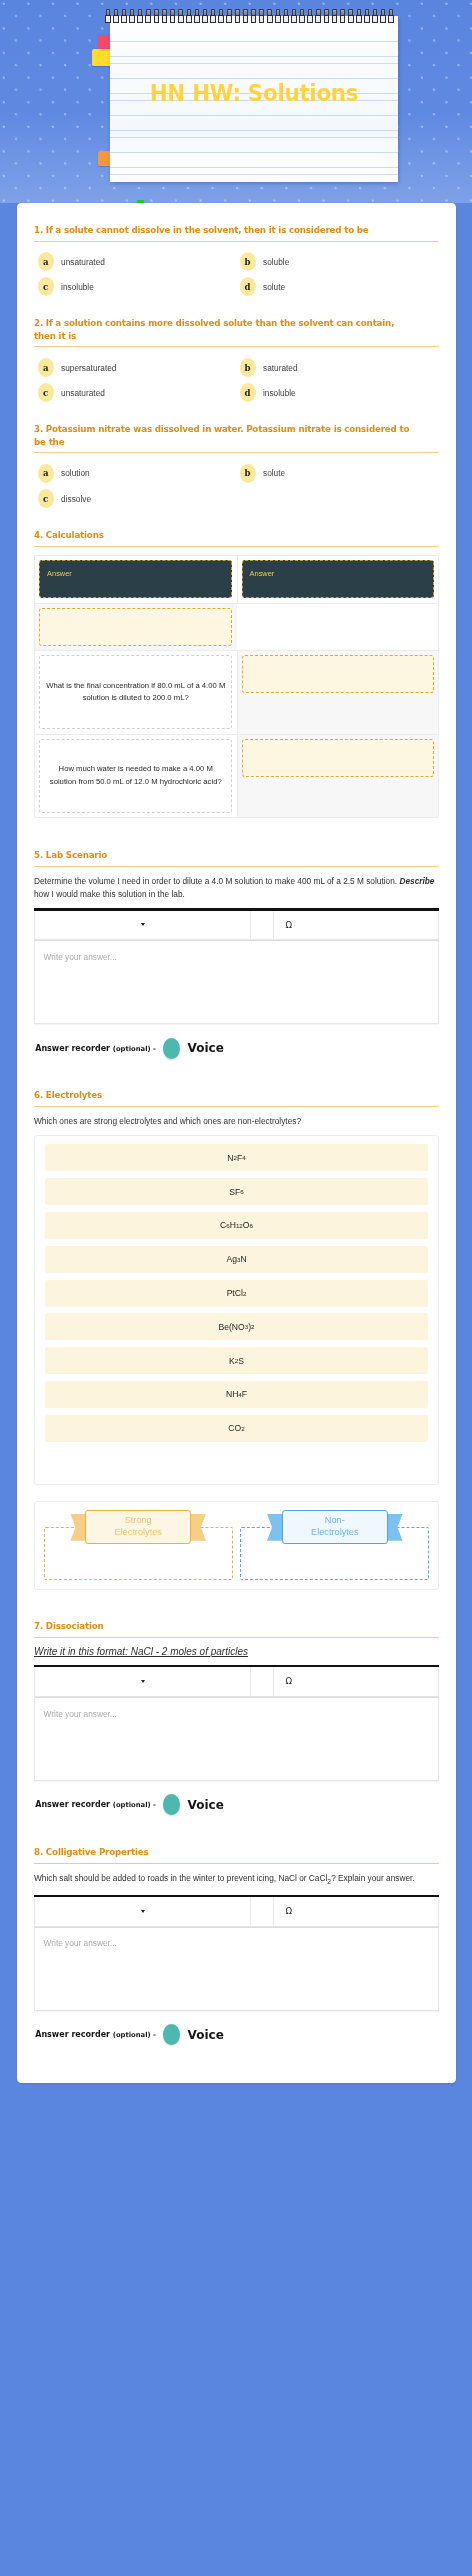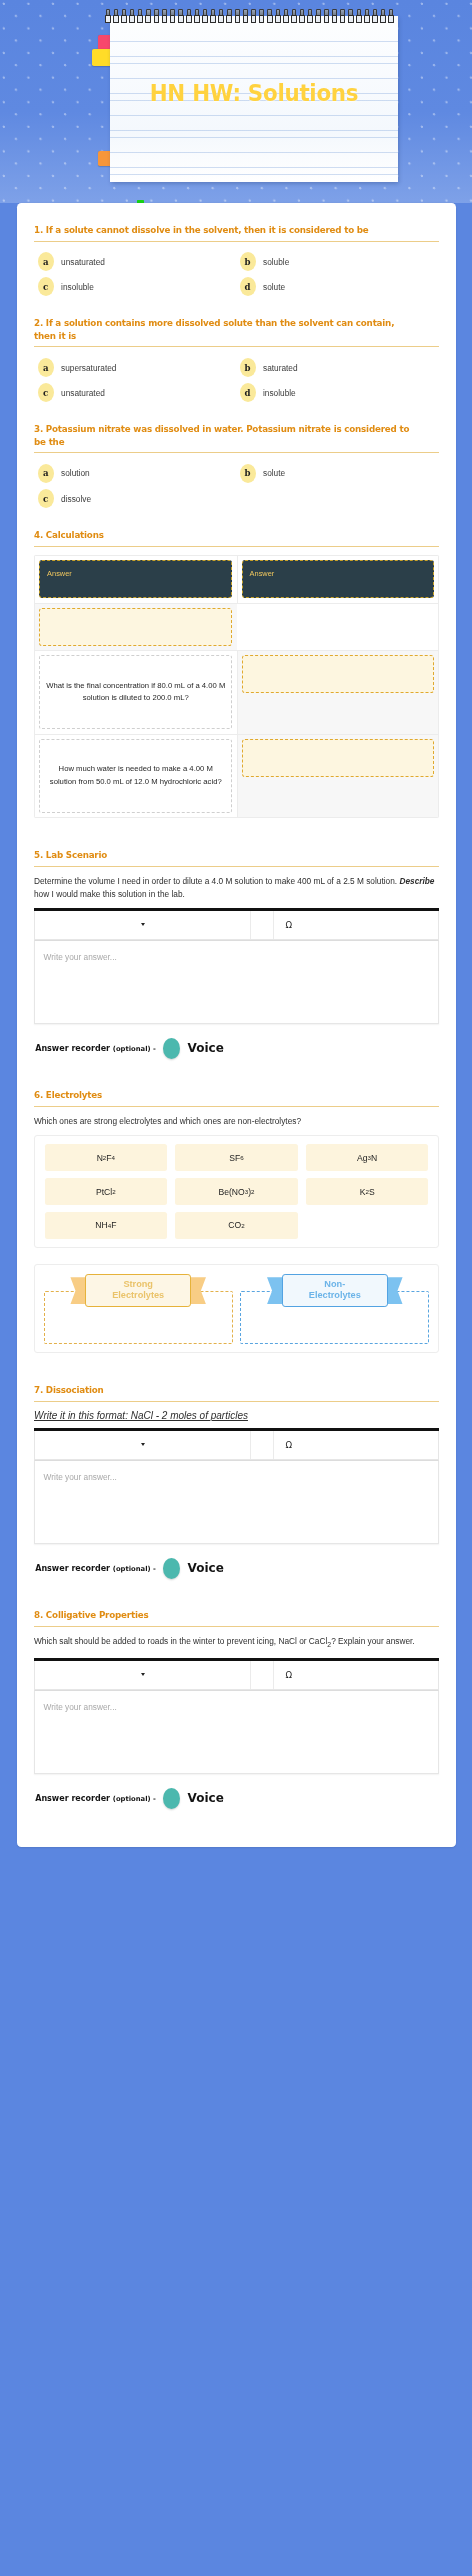--- a/index.html
+++ b/index.html
@@ -159,32 +159,32 @@
   .placeholder{ color:#a9a9a9; font-size:8.3px; }
 
   .recorder{ display:flex; align-items:center; gap:7.4px; margin-top:13.5px; padding-left:1.2px;}
   .recorder-label{ font-family:"DejaVu Sans",sans-serif; font-weight:700; font-size:8px; color:#141414; }
   .recorder-label small{ font-size:6.8px; }
   .rec-dot{ width:17px; height:21px; border-radius:50%; background:#4cb8ae; box-shadow:0 1.2px 1.8px rgba(0,0,0,.16); }
   .recorder-voice{ font-family:"DejaVu Sans",sans-serif; font-weight:700; font-size:12px; color:#141414; }
 
   
   .chip-box{ border:0.6px solid #ededed; border-radius:3.1px; padding:8px 9.8px; }
-  .chip-grid{ display:grid; grid-template-columns:1fr 1fr 1fr; gap:6.8px 8.6px; }
+  .chip-grid{ display:grid; grid-template-columns:1fr; gap:6.8px 8.6px; }
   .chip{
     background:#fdf4dd; border-radius:2.5px;
     height:27px; display:flex; align-items:center; justify-content:center;
     font-size:8.6px; color:#232323;
   }
   .chip.empty{ background:transparent; }
   .chip sub{ font-size:6.2px; vertical-align:-0.28em; }
 
   .drop-outer{ border:0.6px solid #ededed; border-radius:3.1px; padding:8.6px; margin-top:16px; background:#fff; }
   .drop-grid{ display:grid; grid-template-columns:1fr 1fr; gap:7.4px; }
-  .drop-zone{ position:relative; padding-top:17px;font-weight:bold; }
+  .drop-zone{ position:relative; padding-top:17px; }
   .drop-area{ height:53px; border:1.2px dashed #e3b14a; border-radius:1.8px; background:#fff; }
   .drop-zone.blue .drop-area{ border-color:#59a5e0; }
   .ribbon{
     position:absolute; left:50%; transform:translateX(-50%); top:0;
     z-index:3; width:106px; text-align:center;
   }
   .ribbon-body{
     background:#fdf6e5; border:1.2px solid #e6b23a; border-radius:3.1px;
     color:#eac36a; font-size:9.2px; line-height:1.25; padding:4.3px 2.5px;
     position:relative;
@@ -397,20 +397,21 @@
 
       <div class="section">
         <div class="q-title">6. Electrolytes</div>
         <div class="rule"></div>
         <div class="body-text">Which ones are strong electrolytes and which ones are non-electrolytes?</div>
 
         <div class="chip-box">
           <div class="chip-grid">
             <div class="chip">N<sub>2</sub>F<sub>4</sub></div>
             <div class="chip">SF<sub>6</sub></div>
+            <div class="chip">C<sub>6</sub>H<sub>12</sub>O<sub>6</sub></div>
             <div class="chip">Ag<sub>3</sub>N</div>
             <div class="chip">PtCl<sub>2</sub></div>
             <div class="chip">Be(NO<sub>3</sub>)<sub>2</sub></div>
             <div class="chip">K<sub>2</sub>S</div>
             <div class="chip">NH<sub>4</sub>F</div>
             <div class="chip">CO<sub>2</sub></div>
             <div class="chip empty"></div>
           </div>
         </div>
 

